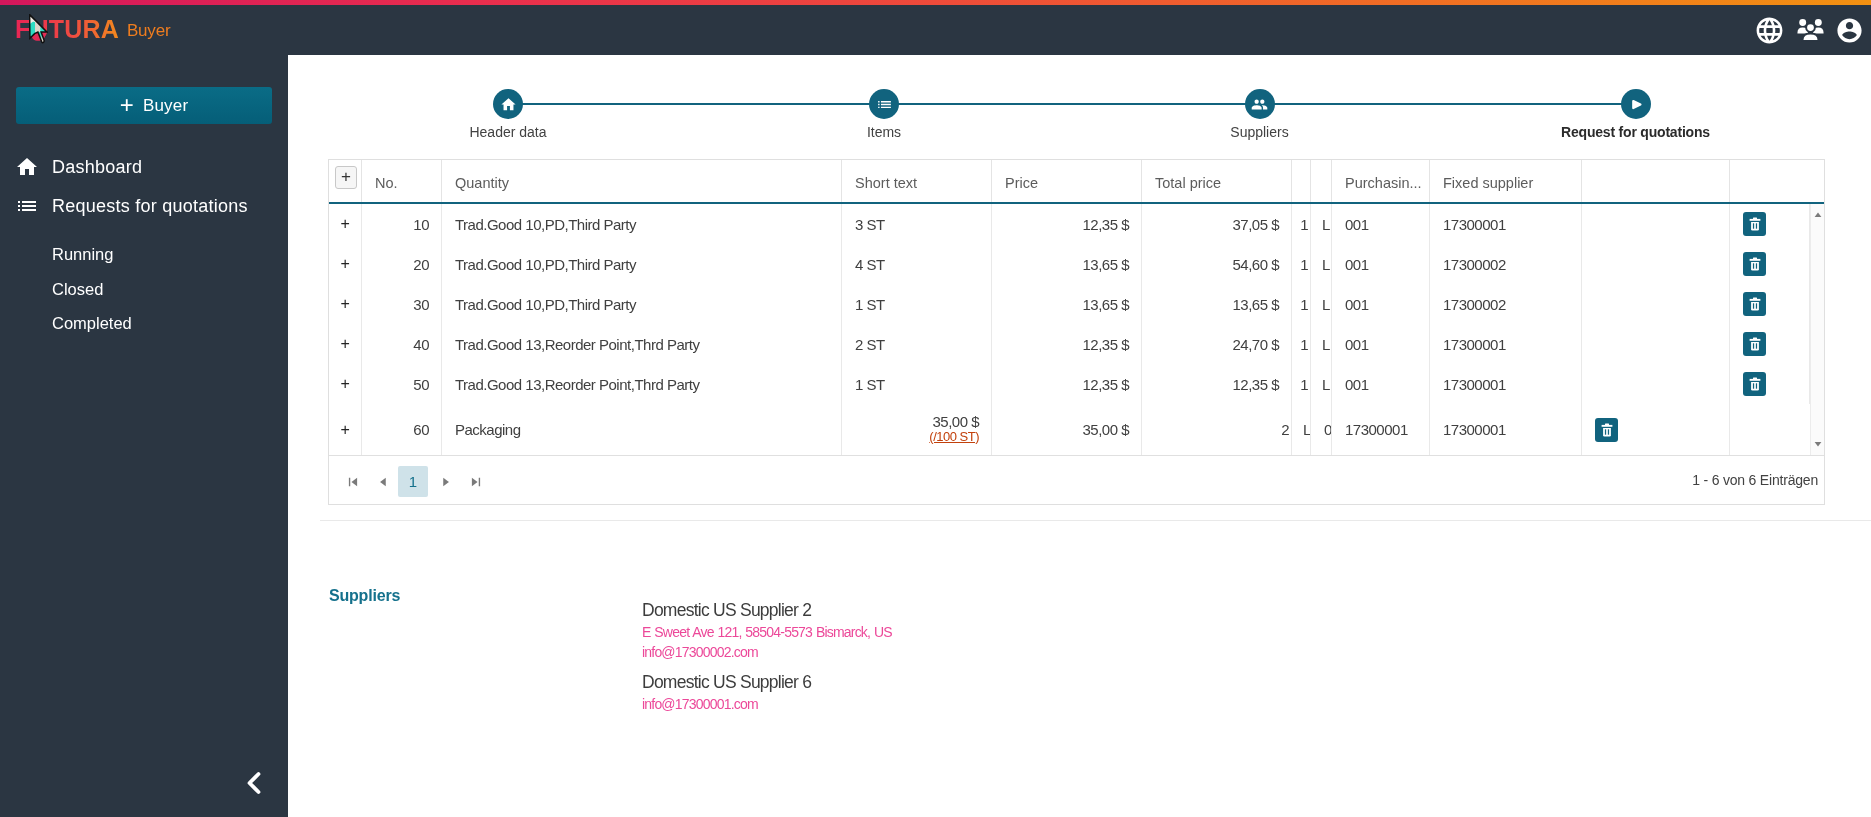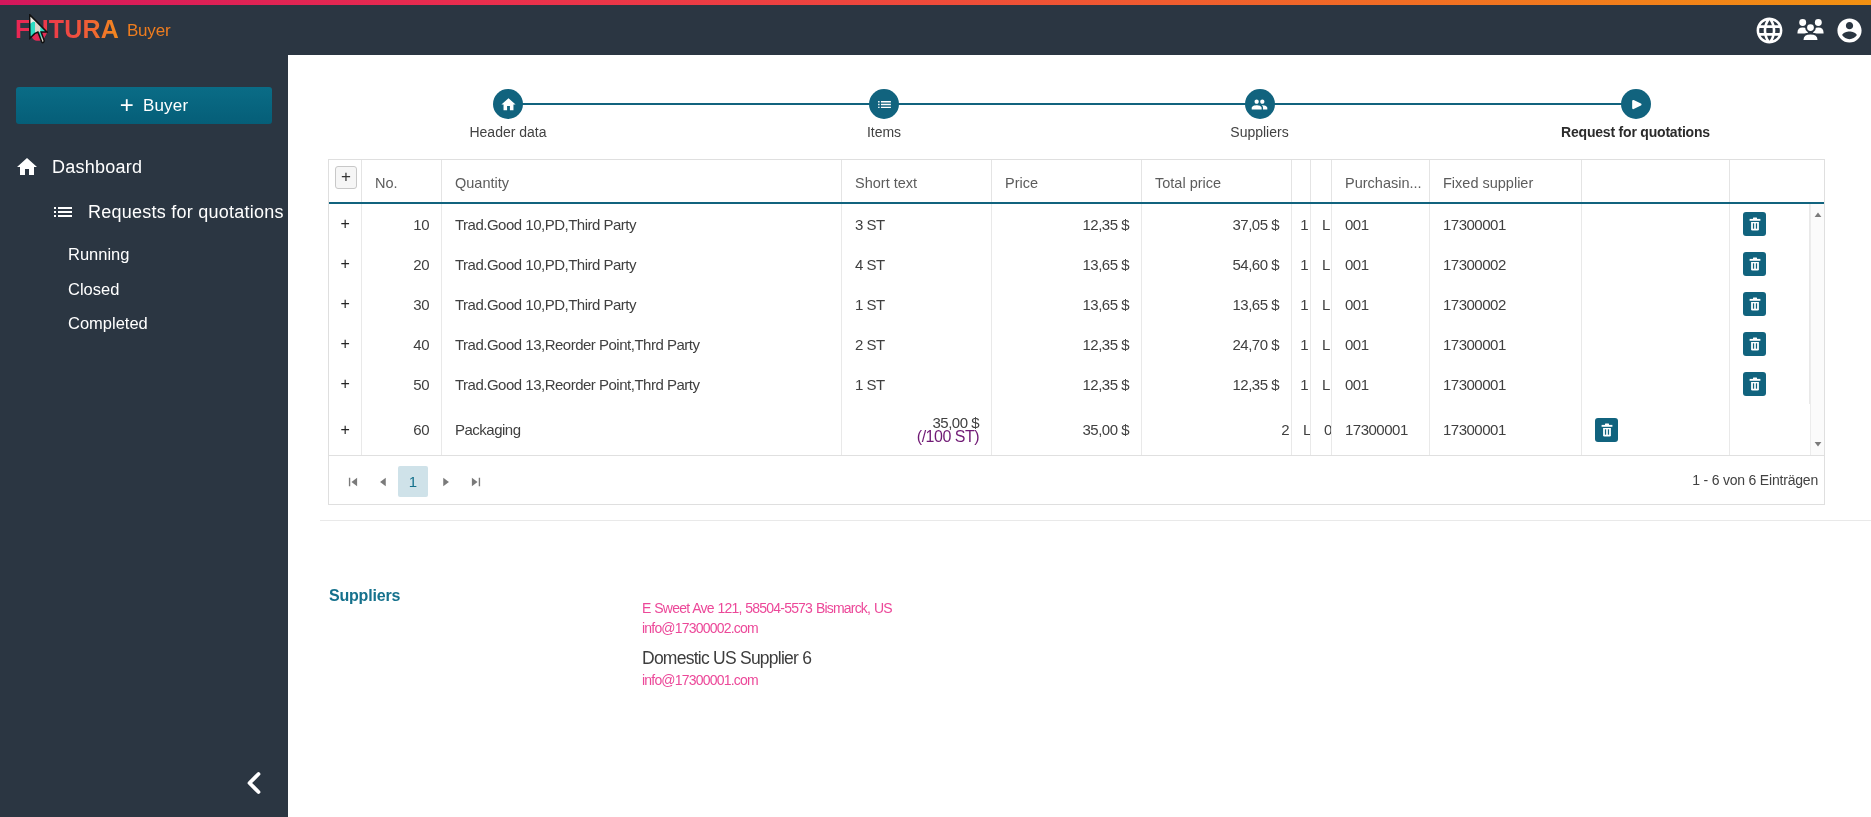--- a/index.html
+++ b/index.html
@@ -30,21 +30,21 @@
     background:linear-gradient(180deg,#0a6c86 0%, #055e78 100%);
     border:none; border-radius:3px; color:#fff; font-size:17px; letter-spacing:0.2px; font-family:inherit;
     display:flex; align-items:center; justify-content:center; gap:9px; padding-left:20px; cursor:pointer; }
   .create-btn .plus { font-size:24px; font-weight:400; line-height:1; position:relative; top:-1px; }
   .nav-item { position:absolute; left:0; width:288px; height:40px; color:#fff; display:flex;
     align-items:center; cursor:pointer; }
   .nav-item .nicon { width:24px; height:24px; margin-left:15px; }
   .nav-item .nicon svg { width:24px; height:24px; fill:#fff; display:block; }
   .nav-item .nlabel { margin-left:13px; font-size:18px; letter-spacing:0.25px; }
   .nav-sub { position:absolute; left:52px; height:34px; color:#fff; font-size:16.5px;
-    letter-spacing:0; display:flex; align-items:center; cursor:pointer;margin-left:16px; }
+    letter-spacing:0; display:flex; align-items:center; cursor:pointer; }
   .collapse-btn { position:absolute; left:239px; top:713px; width:30px; height:30px; cursor:pointer; }
   .collapse-btn svg { width:30px; height:30px; display:block; }
 
   
   .content { position:absolute; left:288px; top:55px; width:1583px; height:762px; background:#fff; }
 
   
   .stepper { position:absolute; left:0; top:0; width:1822px; height:150px; }
   .stepper .line { position:absolute; background:#11637e; height:2px; top:48px; }
   .step { position:absolute; width:240px; }
@@ -71,21 +71,21 @@
   .tbody { position:absolute; left:0; top:44px; width:1481px; height:251px; }
   .trow { display:grid; grid-template-columns:33px 80px 400px 150px 150px 150px 19px 21px 98px 152px 148px 80px; }
   .trow .tc { border-right:1px solid #e9e9e9; font-size:15px; letter-spacing:-0.5px; color:#404040;
     display:flex; align-items:center; padding-left:13px; overflow:hidden; white-space:nowrap; }
   .trow .tc.num { justify-content:flex-end; padding-left:0; padding-right:12px; }
   .trow .tc.c0 { justify-content:center; padding-left:0; font-size:16px; color:#222; }
   .trow .tc.c6 { justify-content:flex-end; padding-left:0; padding-right:2px; }
   .trow .tc.c7 { padding-left:11px; }
   .trow .tc.c11 { padding-left:13px; }
   .price2 { text-align:right; line-height:14px; }
-  .price2 .sub { font-size:16px; color:#701a75; }
+  .price2 .sub { font-size:13px; color:#c2410c;text-decoration:underline; }
   .del-btn { width:23px; height:24px; border-radius:3px; background:#11637e; border:none;
     cursor:pointer; display:flex; align-items:center; justify-content:center; }
   .del-btn svg { width:14px; height:14px; fill:#fff; display:block; }
   .vscroll { position:absolute; right:0; top:44px; width:14px; height:251px; background:#fbfbfb;
     border-left:1px solid #ececec; }
   .vscroll .sarr { position:absolute; left:3px; width:8px; height:8px; }
   .vscroll svg { display:block; width:8px; height:8px; fill:#7b7b7b; }
   .pager { position:absolute; left:0; bottom:0; width:1495px; height:49px; border-top:1px solid #e0e0e0;
     display:flex; align-items:center; padding-top:3px; }
   .pager .pbtn { width:24px; height:24px; display:flex; align-items:center; justify-content:center; cursor:pointer; }
@@ -146,21 +146,21 @@
     <span>Buyer</span>
   </button>
   <div class="nav-item" style="top:92px;">
     <span class="nicon">
         <svg viewBox="0 0 24 24">
           <path d="M10 20v-6h4v6h5v-8h3L12 3 2 12h3v8z"></path>
         </svg>
       </span>
     <span class="nlabel">Dashboard</span>
   </div>
-  <div class="nav-item" style="top:137px;padding-left:36px;">
+  <div class="nav-item" style="top:131px;">
     <span class="nicon">
         <svg viewBox="0 0 24 24">
           <path d="M3 13h2v-2H3v2zm0 4h2v-2H3v2zm0-8h2V7H3v2zm4 4h14v-2H7v2zm0 4h14v-2H7v2zM7 7v2h14V7H7z"></path>
         </svg>
       </span>
     <span class="nlabel">Requests for quotations</span>
   </div>
   <div class="nav-sub" style="top:182px;">Running</div>
   <div class="nav-sub" style="top:217px;">Closed</div>
   <div class="nav-sub" style="top:251px;">Completed</div>
@@ -443,20 +443,21 @@
       <span class="pager-info">1 - 6 von 6 Einträgen</span>
     </div>
   </section>
 
   <div class="divider"></div>
 
   <section>
     <h3 class="suppliers-h">Suppliers</h3>
     <div class="supplier-list" id="supplier-list">
         <div class="supplier">
+          <div class="sname">Domestic US Supplier 2</div>
           <div class="saddr">E Sweet Ave 121, 58504-5573 Bismarck, US</div>
           <div class="smail">info@17300002.com</div>
         </div>
         <div class="supplier">
           <div class="sname">Domestic US Supplier 6</div>
           <div class="smail">info@17300001.com</div>
         </div>
       </div>
   </section>
 </main>

